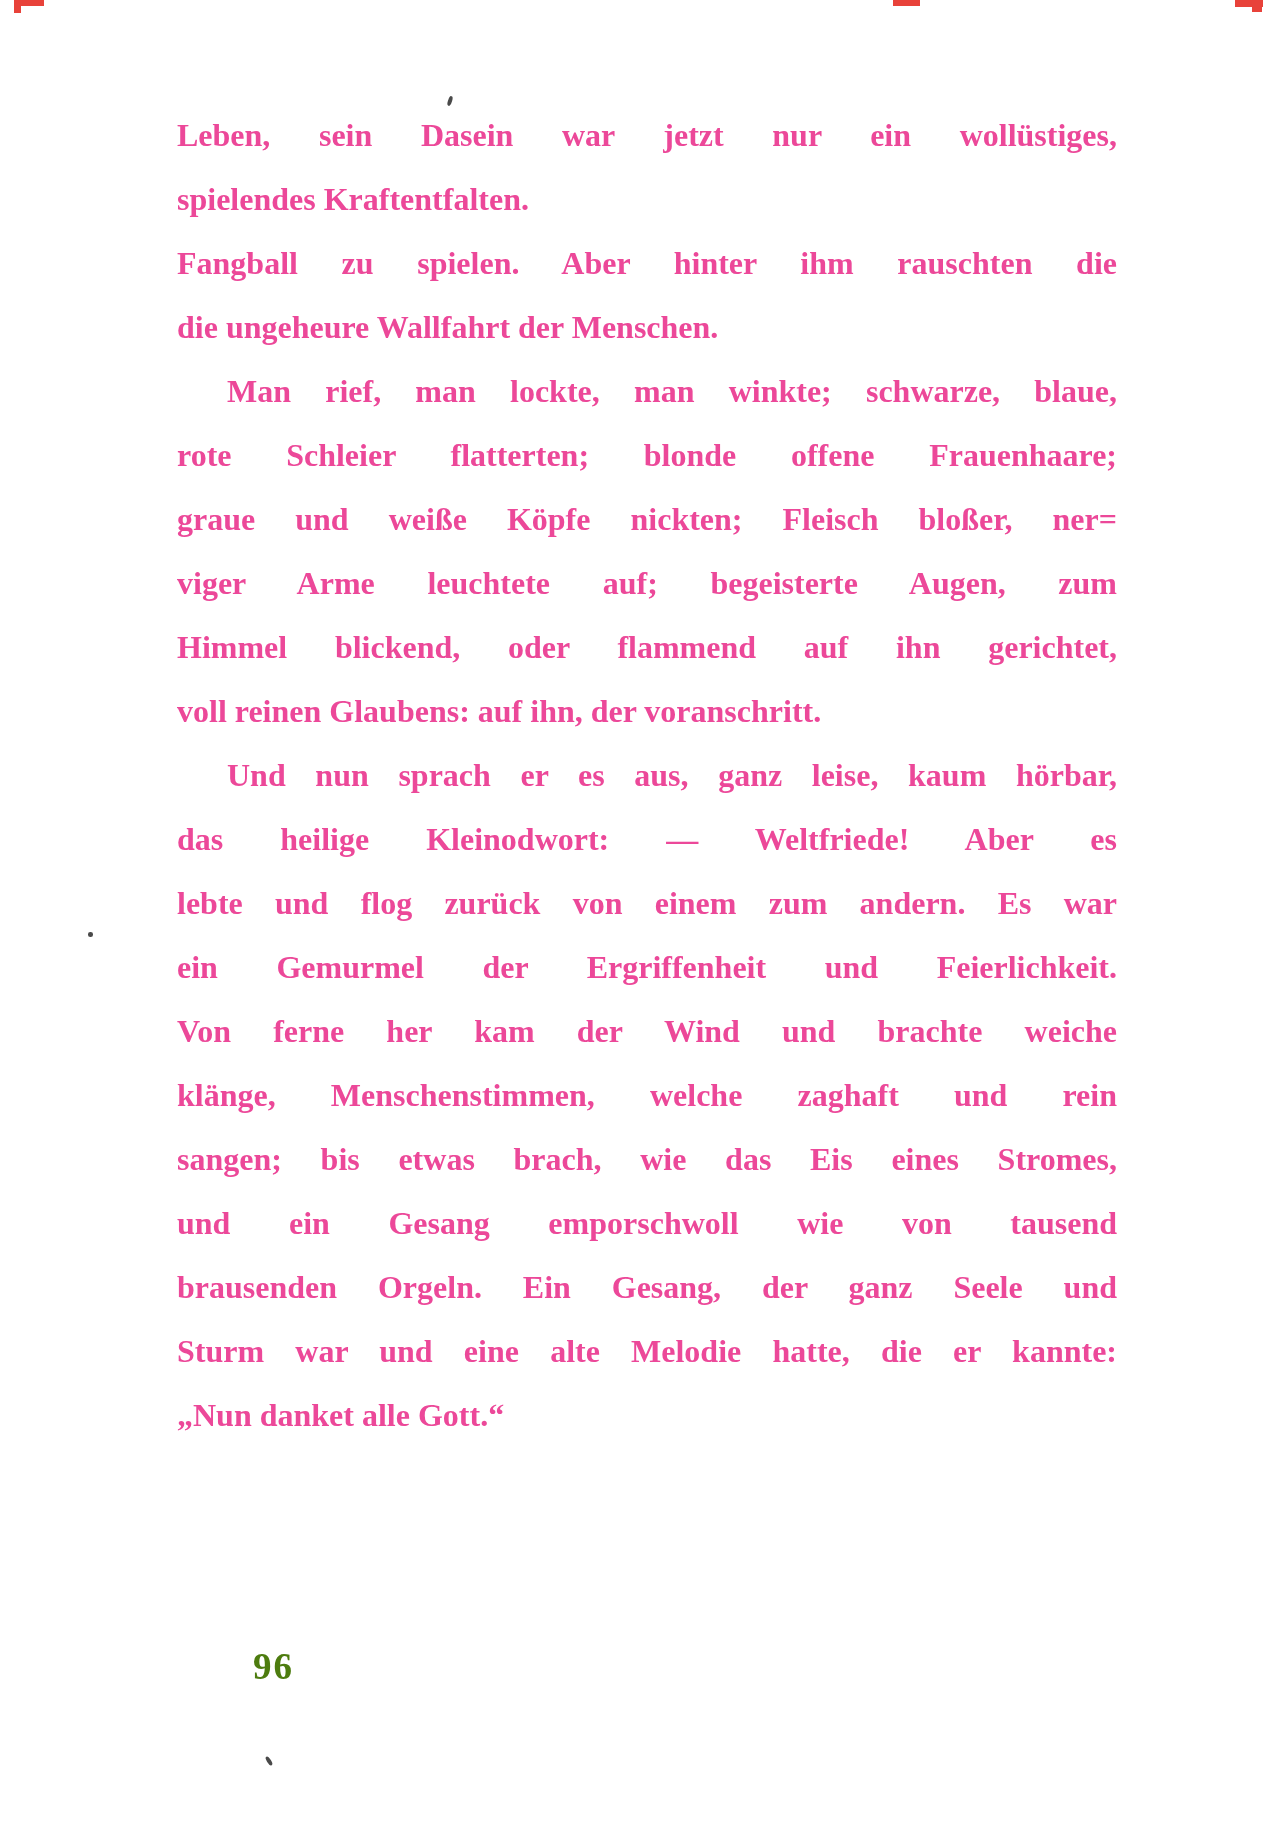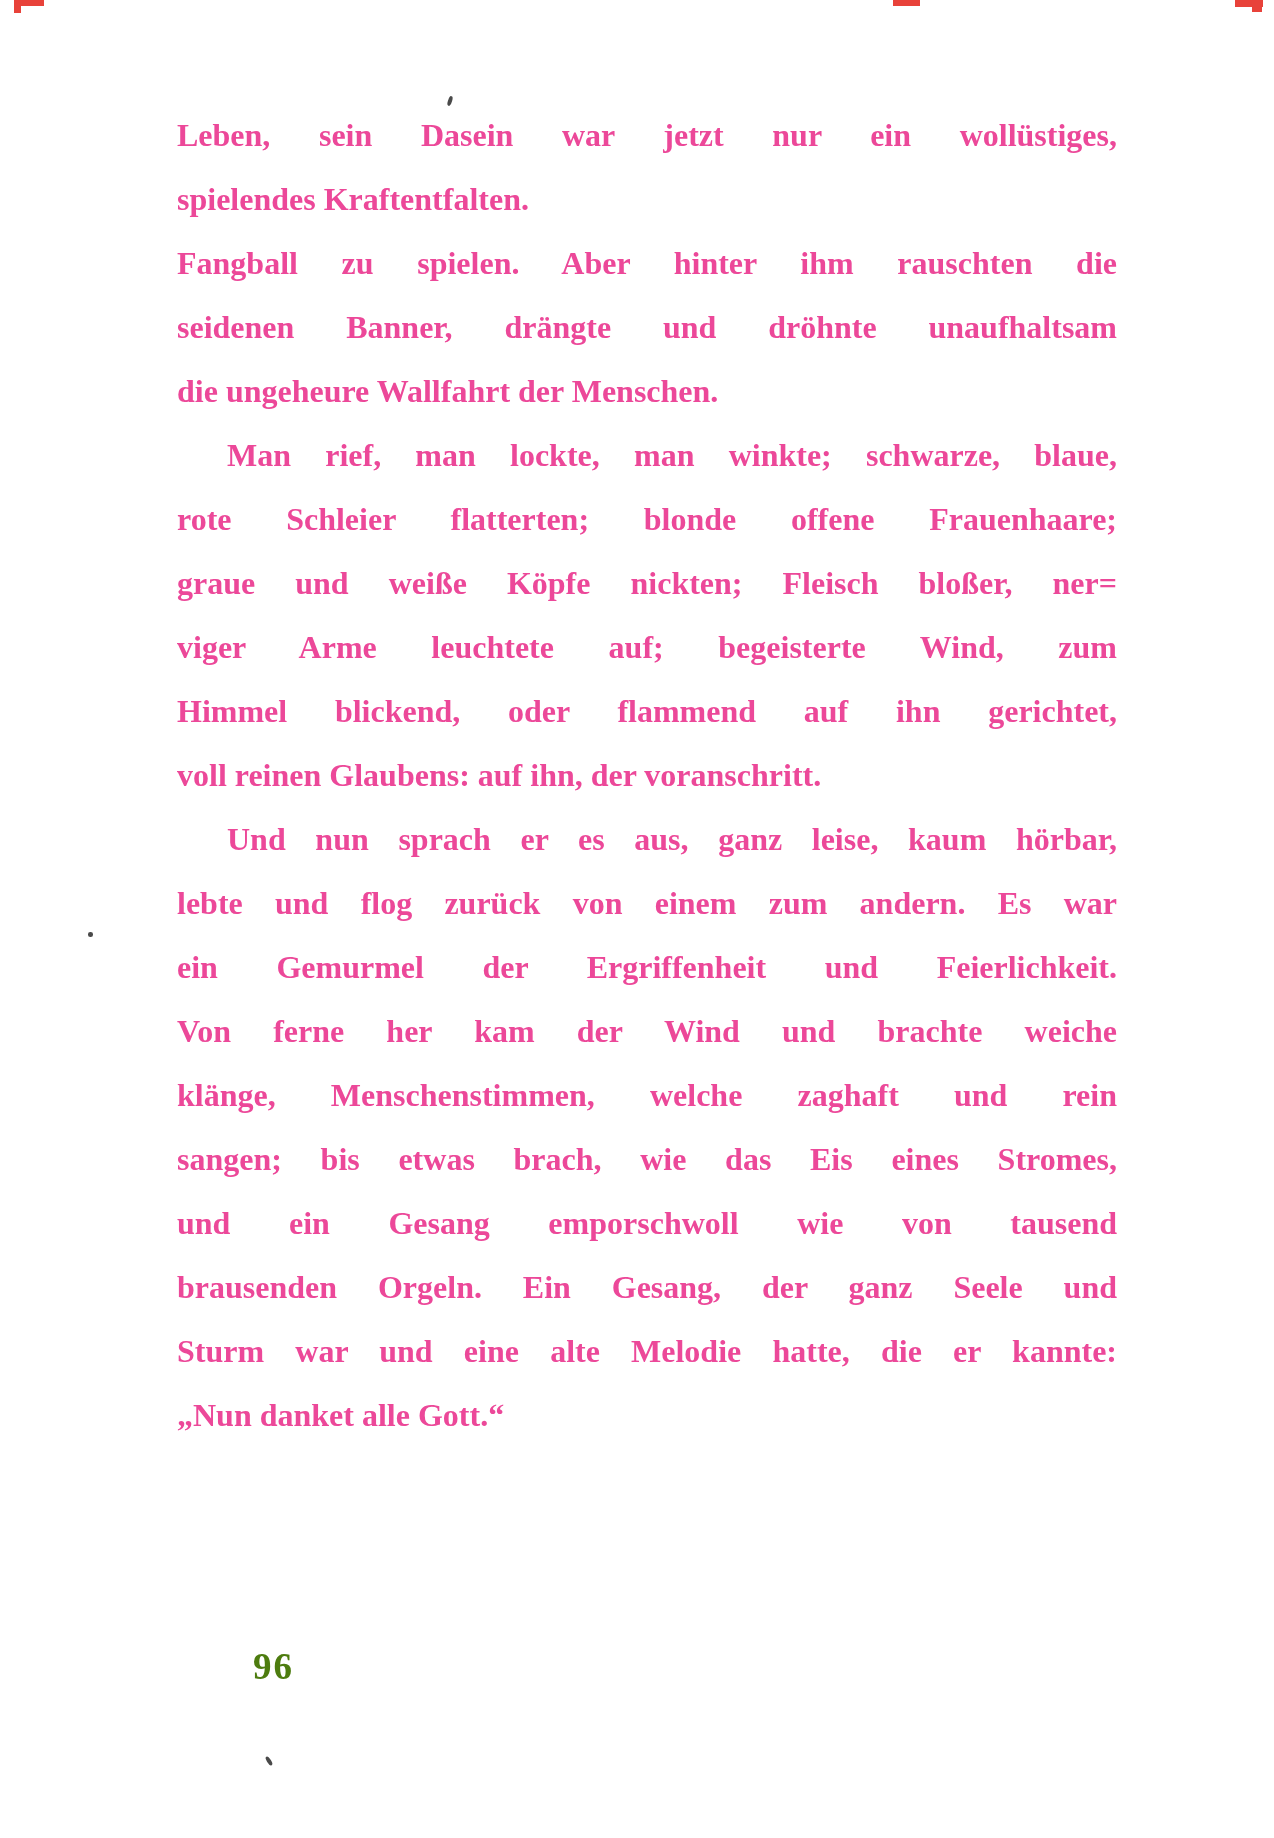--- a/index.html
+++ b/index.html
@@ -82,29 +82,29 @@
   <div class="redmark m3b"></div>
 
   <div class="speck s1"></div>
   <div class="speck s2"></div>
   <div class="speck s3"></div>
 
   <div class="textblock">
     <div class="line">Leben, sein Dasein war jetzt nur ein wollüstiges,</div>
     <div class="line end">spielendes Kraftentfalten.</div>
     <div class="line">Fangball zu spielen. Aber hinter ihm rauschten die</div>
-    <div class="line">seidenen Banner, drängte und dröhnte unaufhaltsam</div>
     <div class="line end">die ungeheure Wallfahrt der Menschen.</div>
     <div class="line first">Man rief, man lockte, man winkte; schwarze, blaue,</div>
     <div class="line">rote Schleier flatterten; blonde offene Frauenhaare;</div>
     <div class="line">graue und weiße Köpfe nickten; Fleisch bloßer, ner=</div>
-    <div class="line">viger Arme leuchtete auf; begeisterte Wind, zum</div>
+    <div class="line">viger Arme leuchtete auf; begeisterte Augen, zum</div>
     <div class="line">Himmel blickend, oder flammend auf ihn gerichtet,</div>
     <div class="line end">voll reinen Glaubens: auf ihn, der voranschritt.</div>
     <div class="line first">Und nun sprach er es aus, ganz leise, kaum hörbar,</div>
+    <div class="line">das heilige Kleinodwort: — Weltfriede! Aber es</div>
     <div class="line">lebte und flog zurück von einem zum andern. Es war</div>
     <div class="line">ein Gemurmel der Ergriffenheit und Feierlichkeit.</div>
     <div class="line">Von ferne her kam der Wind und brachte weiche</div>
     <div class="line">klänge, Menschenstimmen, welche zaghaft und rein</div>
     <div class="line">sangen; bis etwas brach, wie das Eis eines Stromes,</div>
     <div class="line">und ein Gesang emporschwoll wie von tausend</div>
     <div class="line">brausenden Orgeln. Ein Gesang, der ganz Seele und</div>
     <div class="line">Sturm war und eine alte Melodie hatte, die er kannte:</div>
     <div class="line end">„Nun danket alle Gott.“</div>
   </div>

